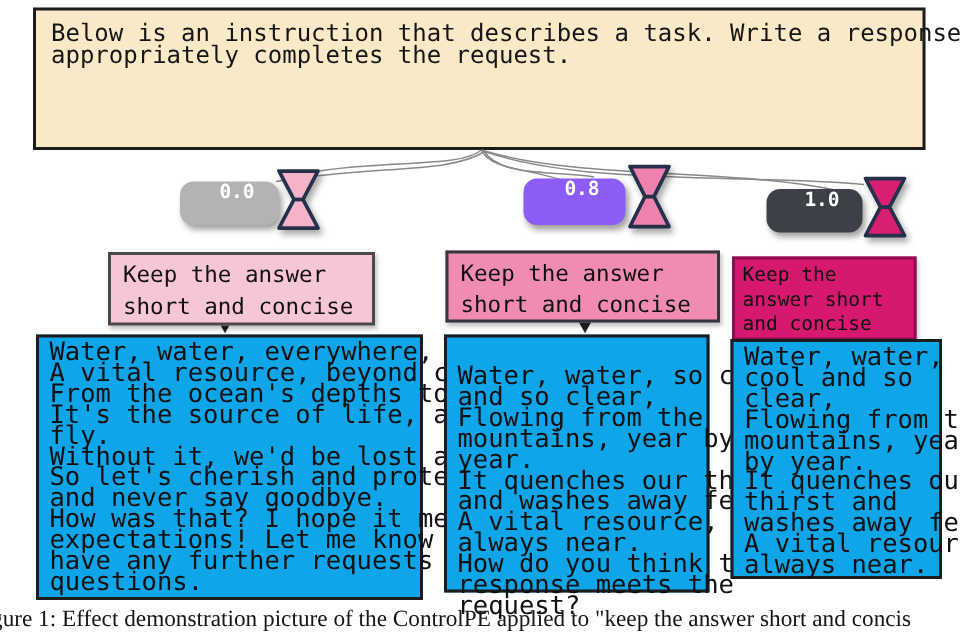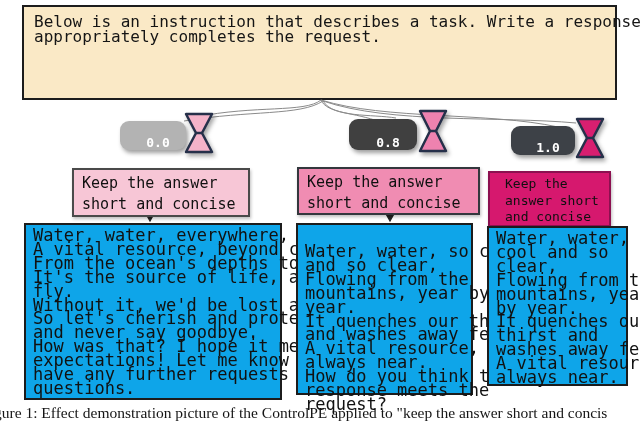--- a/index.html
+++ b/index.html
@@ -9,38 +9,38 @@
   .panel{position:absolute;box-sizing:border-box;background:#fae9c6;border:2px solid #1c1c1c;}
   
   #prompt-box{left:22px;top:5px;width:595px;height:95px;padding:7px 10px;
               font-size:16px;line-height:15px;}
   #prompt-box .sp{height:15px;}
   .bold{font-weight:bold;}
   
   #overlay{position:absolute;left:0;top:0;width:640px;height:422px;z-index:1;}
   
   .badge{position:absolute;box-sizing:border-box;border-radius:9px;z-index:3;
-         display:flex;align-items:flex-end;justify-content:center;
+         display:flex;align-items:flex-start;justify-content:center;
          color:#fff;font-size:13px;font-weight:bold;
          box-shadow:2px 3px 4px rgba(0,0,0,0.38);}
   #badge-1{left:120px;top:121px;width:66px;height:29px;padding-left:10px;}
   #badge-2{left:349px;top:119px;width:68px;height:31px;padding-left:10px;}
   #badge-3{left:511px;top:126px;width:64px;height:29px;padding-left:10px;}
   .bowtie{position:absolute;z-index:4;filter:drop-shadow(2px 3px 2px rgba(0,0,0,0.35));}
   #bowtie-1{left:182px;top:112px;}
   #bowtie-2{left:416px;top:109px;}
   #bowtie-3{left:573px;top:117px;}
   
   .instr{position:absolute;box-sizing:border-box;z-index:2;color:#101010;
          box-shadow:1px 2px 3px rgba(0,0,0,0.25);margin-top:24px;}
   #instr-1{left:72px;top:144px;width:178px;height:49px;padding:3px 8px;
            font-size:15px;line-height:21px;border:2px solid #4a4a4a;}
   #instr-2{left:297px;top:143px;width:183px;height:48px;padding:3px 8px;
            font-size:15px;line-height:21px;border:2px solid #33373d;}
-  #instr-3{left:488px;top:147px;width:123px;height:56px;padding:3px 15px;
+  #instr-3{left:488px;top:147px;width:123px;height:56px;padding:3px 5px;
            font-size:13px;line-height:16.5px;border:2px solid #8c1050;}
   
   .out{position:absolute;box-sizing:border-box;background:#0ea5e9;border:2px solid #1c1c1c;
        z-index:2;font-size:17px;line-height:13.9px;color:#111;}
   #out-1{left:24px;top:223px;width:258px;height:177px;padding:4px 7px;}
   #out-2{left:296px;top:223px;width:177px;height:172px;padding:20px 7px;}
   #out-3{left:487px;top:226px;width:141px;height:160px;padding:4px 7px;}
   
   #caption{position:absolute;left:-6px;top:404px;width:700px;z-index:1;
            font-family:"Liberation Serif","DejaVu Serif",serif;
@@ -96,21 +96,21 @@
 fly.
 Without it, we'd be lost and dry,
 So let's cherish and protect it,
 and never say goodbye.
 How was that? I hope it meets your
 expectations! Let me know if you
 have any further requests or
 questions.</div>
   </div>
 
-  <div id="badge-2" class="badge" style="background-color: #404040;">
+  <div id="badge-2" class="badge" style="background-color: #8b5cf6;">
     <span>0.8</span>
   </div>
   <svg id="bowtie-2" class="bowtie" width="34" height="44" viewBox="0 0 34 44">
     <polygon points="4,2 30,2 20,22 30,42 4,42 14,22" stroke="#26304a" stroke-width="2.5" stroke-linejoin="round" style="fill: rgb(238, 130, 175);"></polygon>
     <line x1="13" y1="22" x2="21" y2="22" stroke="#26304a" stroke-width="2.5"></line>
   </svg>
   <div id="instr-2" class="instr" style="background-color: rgb(240, 140, 178);">
     <div class="pre">Keep the answer
 short and concise</div>
   </div>

